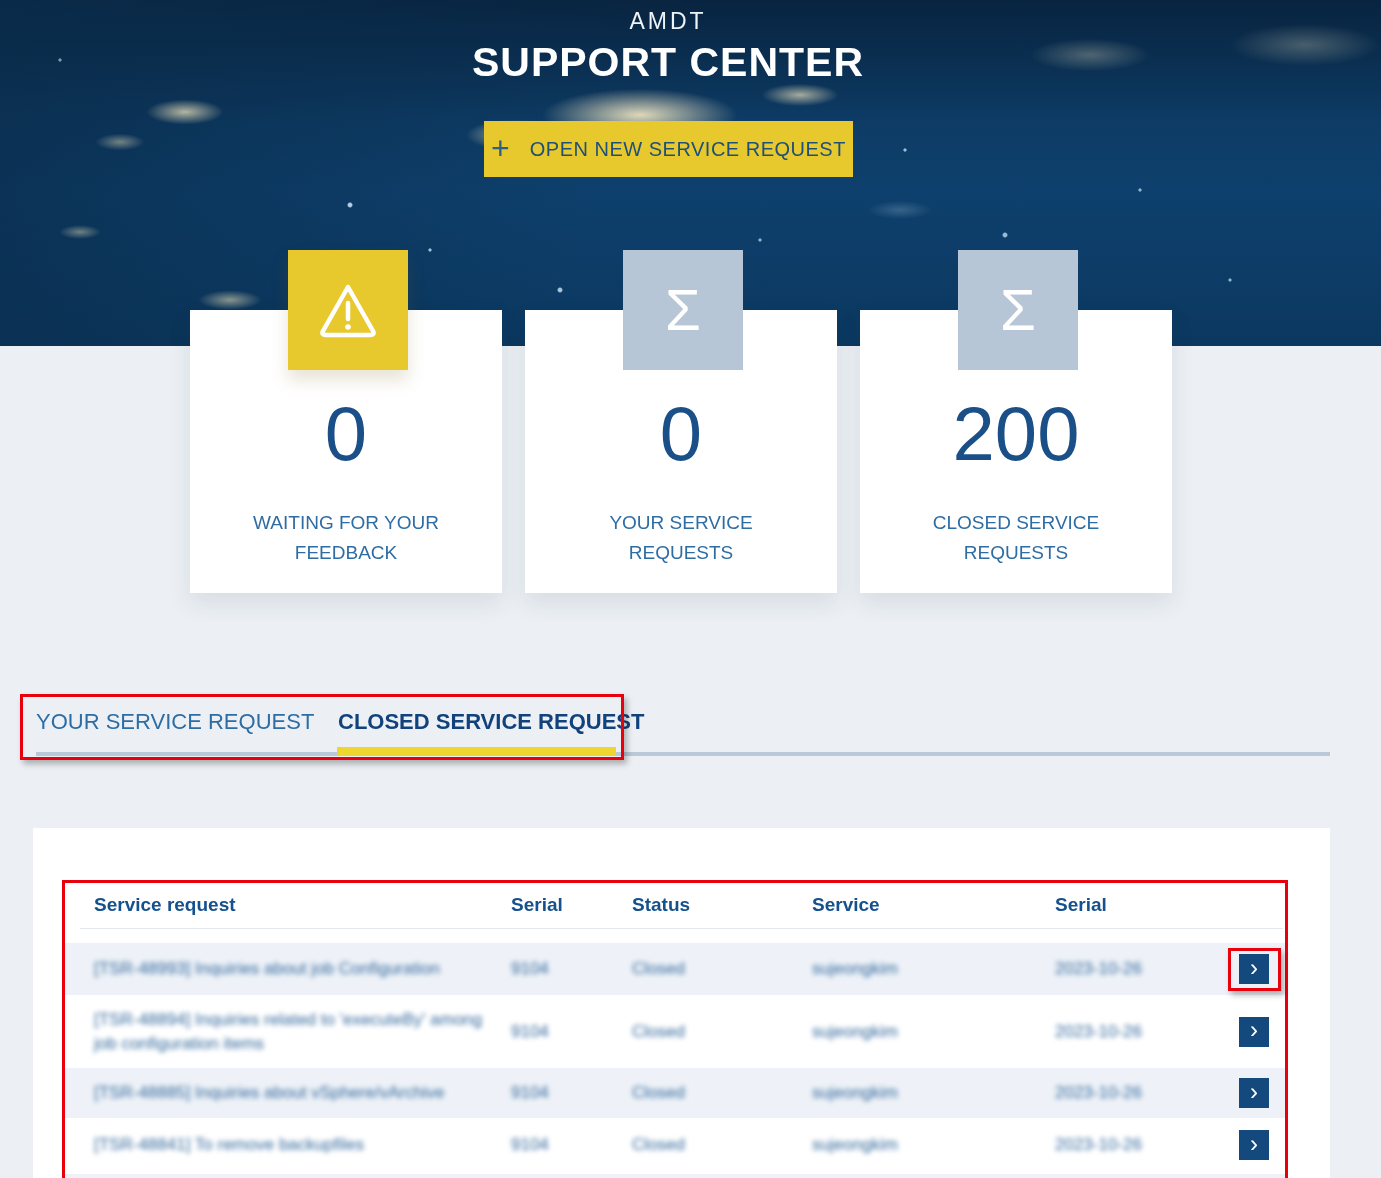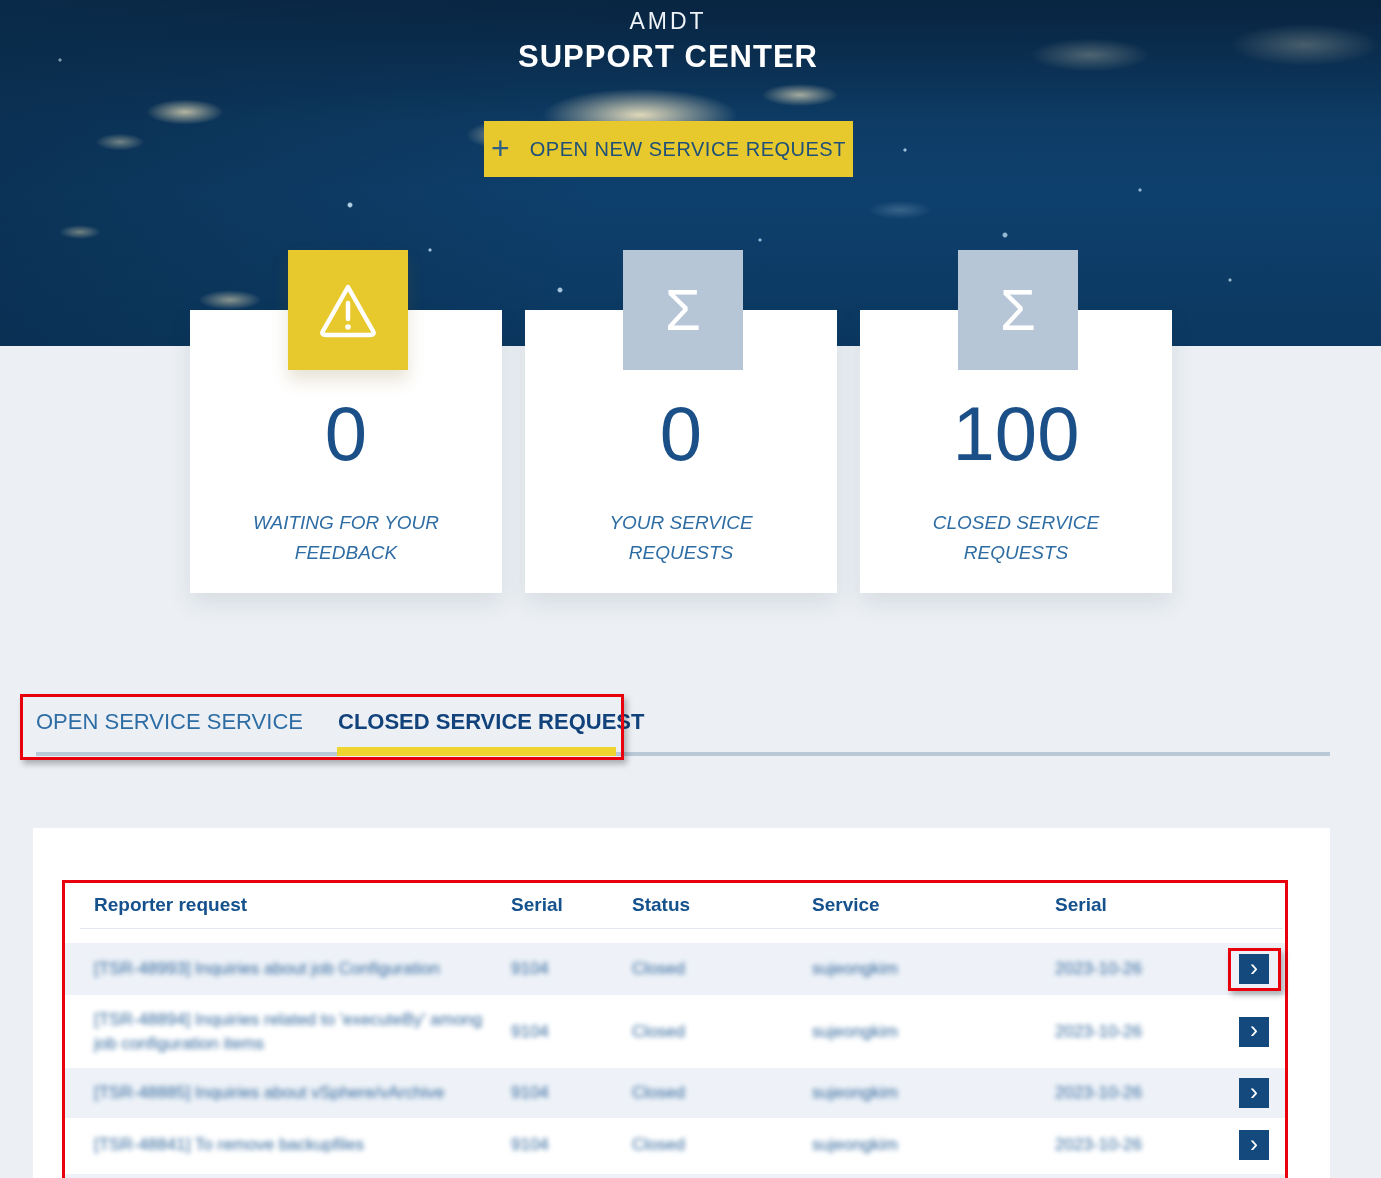--- a/index.html
+++ b/index.html
@@ -29,37 +29,37 @@
       radial-gradient(circle 2px at 1140px 190px, rgba(200,228,248,0.7) 0 60%, rgba(0,0,0,0) 100%),
       radial-gradient(circle 2px at 1230px 280px, rgba(200,228,248,0.7) 0 60%, rgba(0,0,0,0) 100%),
       radial-gradient(circle 2px at 60px 60px, rgba(200,228,248,0.6) 0 60%, rgba(0,0,0,0) 100%),
       radial-gradient(circle 2px at 760px 240px, rgba(200,228,248,0.7) 0 60%, rgba(0,0,0,0) 100%),
       linear-gradient(115deg, rgba(10,44,75,0.75) 0%, rgba(10,50,85,0) 45%),
       linear-gradient(180deg, rgba(6,28,52,0.65) 0%, rgba(6,28,52,0) 35%),
       linear-gradient(180deg, #0c3458 0%, #0e406d 55%, #0b3860 100%);
     background-repeat:no-repeat; }
   .hero-titles { position:absolute; top:8px; left:0; width:1336px; text-align:center; }
   .app-title { color:#eef3f7; font-size:23px; letter-spacing:3px; font-weight:400; }
-  .page-title { color:#ffffff; font-size:31px; font-weight:bold; letter-spacing:1px; margin-top:4px; }
+  .page-title { color:#ffffff; font-size:41px; font-weight:bold; letter-spacing:1px; margin-top:4px; }
   .new-request-btn { position:absolute; left:484px; top:121px; width:369px; height:56px; background:#e7c92d;
     border:none; display:flex; align-items:center; justify-content:center; gap:20px; cursor:pointer; }
   .plus-icon { color:#2d6089; font-size:32px; font-weight:300; line-height:1; margin-top:-3px; }
   .btn-label { color:#1f5078; font-size:20px; letter-spacing:0.5px; }
 
   
   .card { position:absolute; top:310px; width:312px; height:283px; background:#ffffff;
     box-shadow:0 10px 22px rgba(25,50,80,0.10); }
   .card-1 { left:190px; } .card-2 { left:525px; } .card-3 { left:860px; }
   .card-icon { position:absolute; top:-60px; left:50%; margin-left:-58px; width:120px; height:120px;
     display:flex; align-items:center; justify-content:center; }
   .icon-yellow { background:#e7c92d; box-shadow:0 10px 16px rgba(120,100,20,0.18); }
   .icon-gray  { background:#b7c6d7; }
   .sigma-glyph { color:#ffffff; font-size:58px; font-weight:400; line-height:1; }
   .card-value { padding-top:86px; text-align:center; font-size:76px; line-height:1; color:#1b4f87; font-weight:400; }
-  .card-label { margin-top:36px; padding:0 40px; text-align:center; font-size:19px; line-height:30px; color:#2e6da4;font-style:italic; }
+  .card-label { margin-top:36px; padding:0 40px; text-align:center; font-size:19px; line-height:30px; color:#2e6da4; }
 
   
   .tab-baseline { position:absolute; left:36px; top:752px; width:1294px; height:4px; background:#b9c9d8; }
   .tab-active-underline { position:absolute; left:337px; top:747px; width:279px; height:9px; background:#eed52f; }
   .tab { position:absolute; top:709px; font-size:22px; cursor:pointer; }
   .tab-open { left:36px; color:#2e6da4; font-weight:400; }
   .tab-closed { left:338px; color:#12427c; font-weight:bold;text-align:center; }
 
   
   .panel { position:absolute; left:33px; top:828px; width:1297px; height:350px; background:#ffffff; }
@@ -124,34 +124,34 @@
       <span class="sigma-glyph">Σ</span>
     </div>
     <div class="card-value">0</div>
     <div class="card-label">YOUR SERVICE REQUESTS</div>
   </div>
 
   <div class="card card-3">
     <div class="card-icon icon-gray">
       <span class="sigma-glyph">Σ</span>
     </div>
-    <div class="card-value">100</div>
+    <div class="card-value">200</div>
     <div class="card-label">CLOSED SERVICE REQUESTS</div>
   </div>
 
   <div class="tab-baseline"></div>
   <div class="tab-active-underline"></div>
-  <div class="tab tab-open">OPEN SERVICE SERVICE</div>
+  <div class="tab tab-open">YOUR SERVICE REQUEST</div>
   <div class="tab tab-closed">CLOSED SERVICE REQUEST</div>
 
   <div class="panel"></div>
 
   <div class="table">
     <div class="thead">
-      <span class="th col-title">Reporter request</span>
+      <span class="th col-title">Service request</span>
       <span class="th col-serial">Serial</span>
       <span class="th col-status">Status</span>
       <span class="th col-reporter">Service</span>
       <span class="th col-created">Serial</span>
     </div>
     <div class="head-divider"></div>
     <div class="row-spacer"></div>
 
     <div class="row row-light r1">
       <span class="cell cell-title">[TSR-48993] Inquiries about job Configuration</span>

